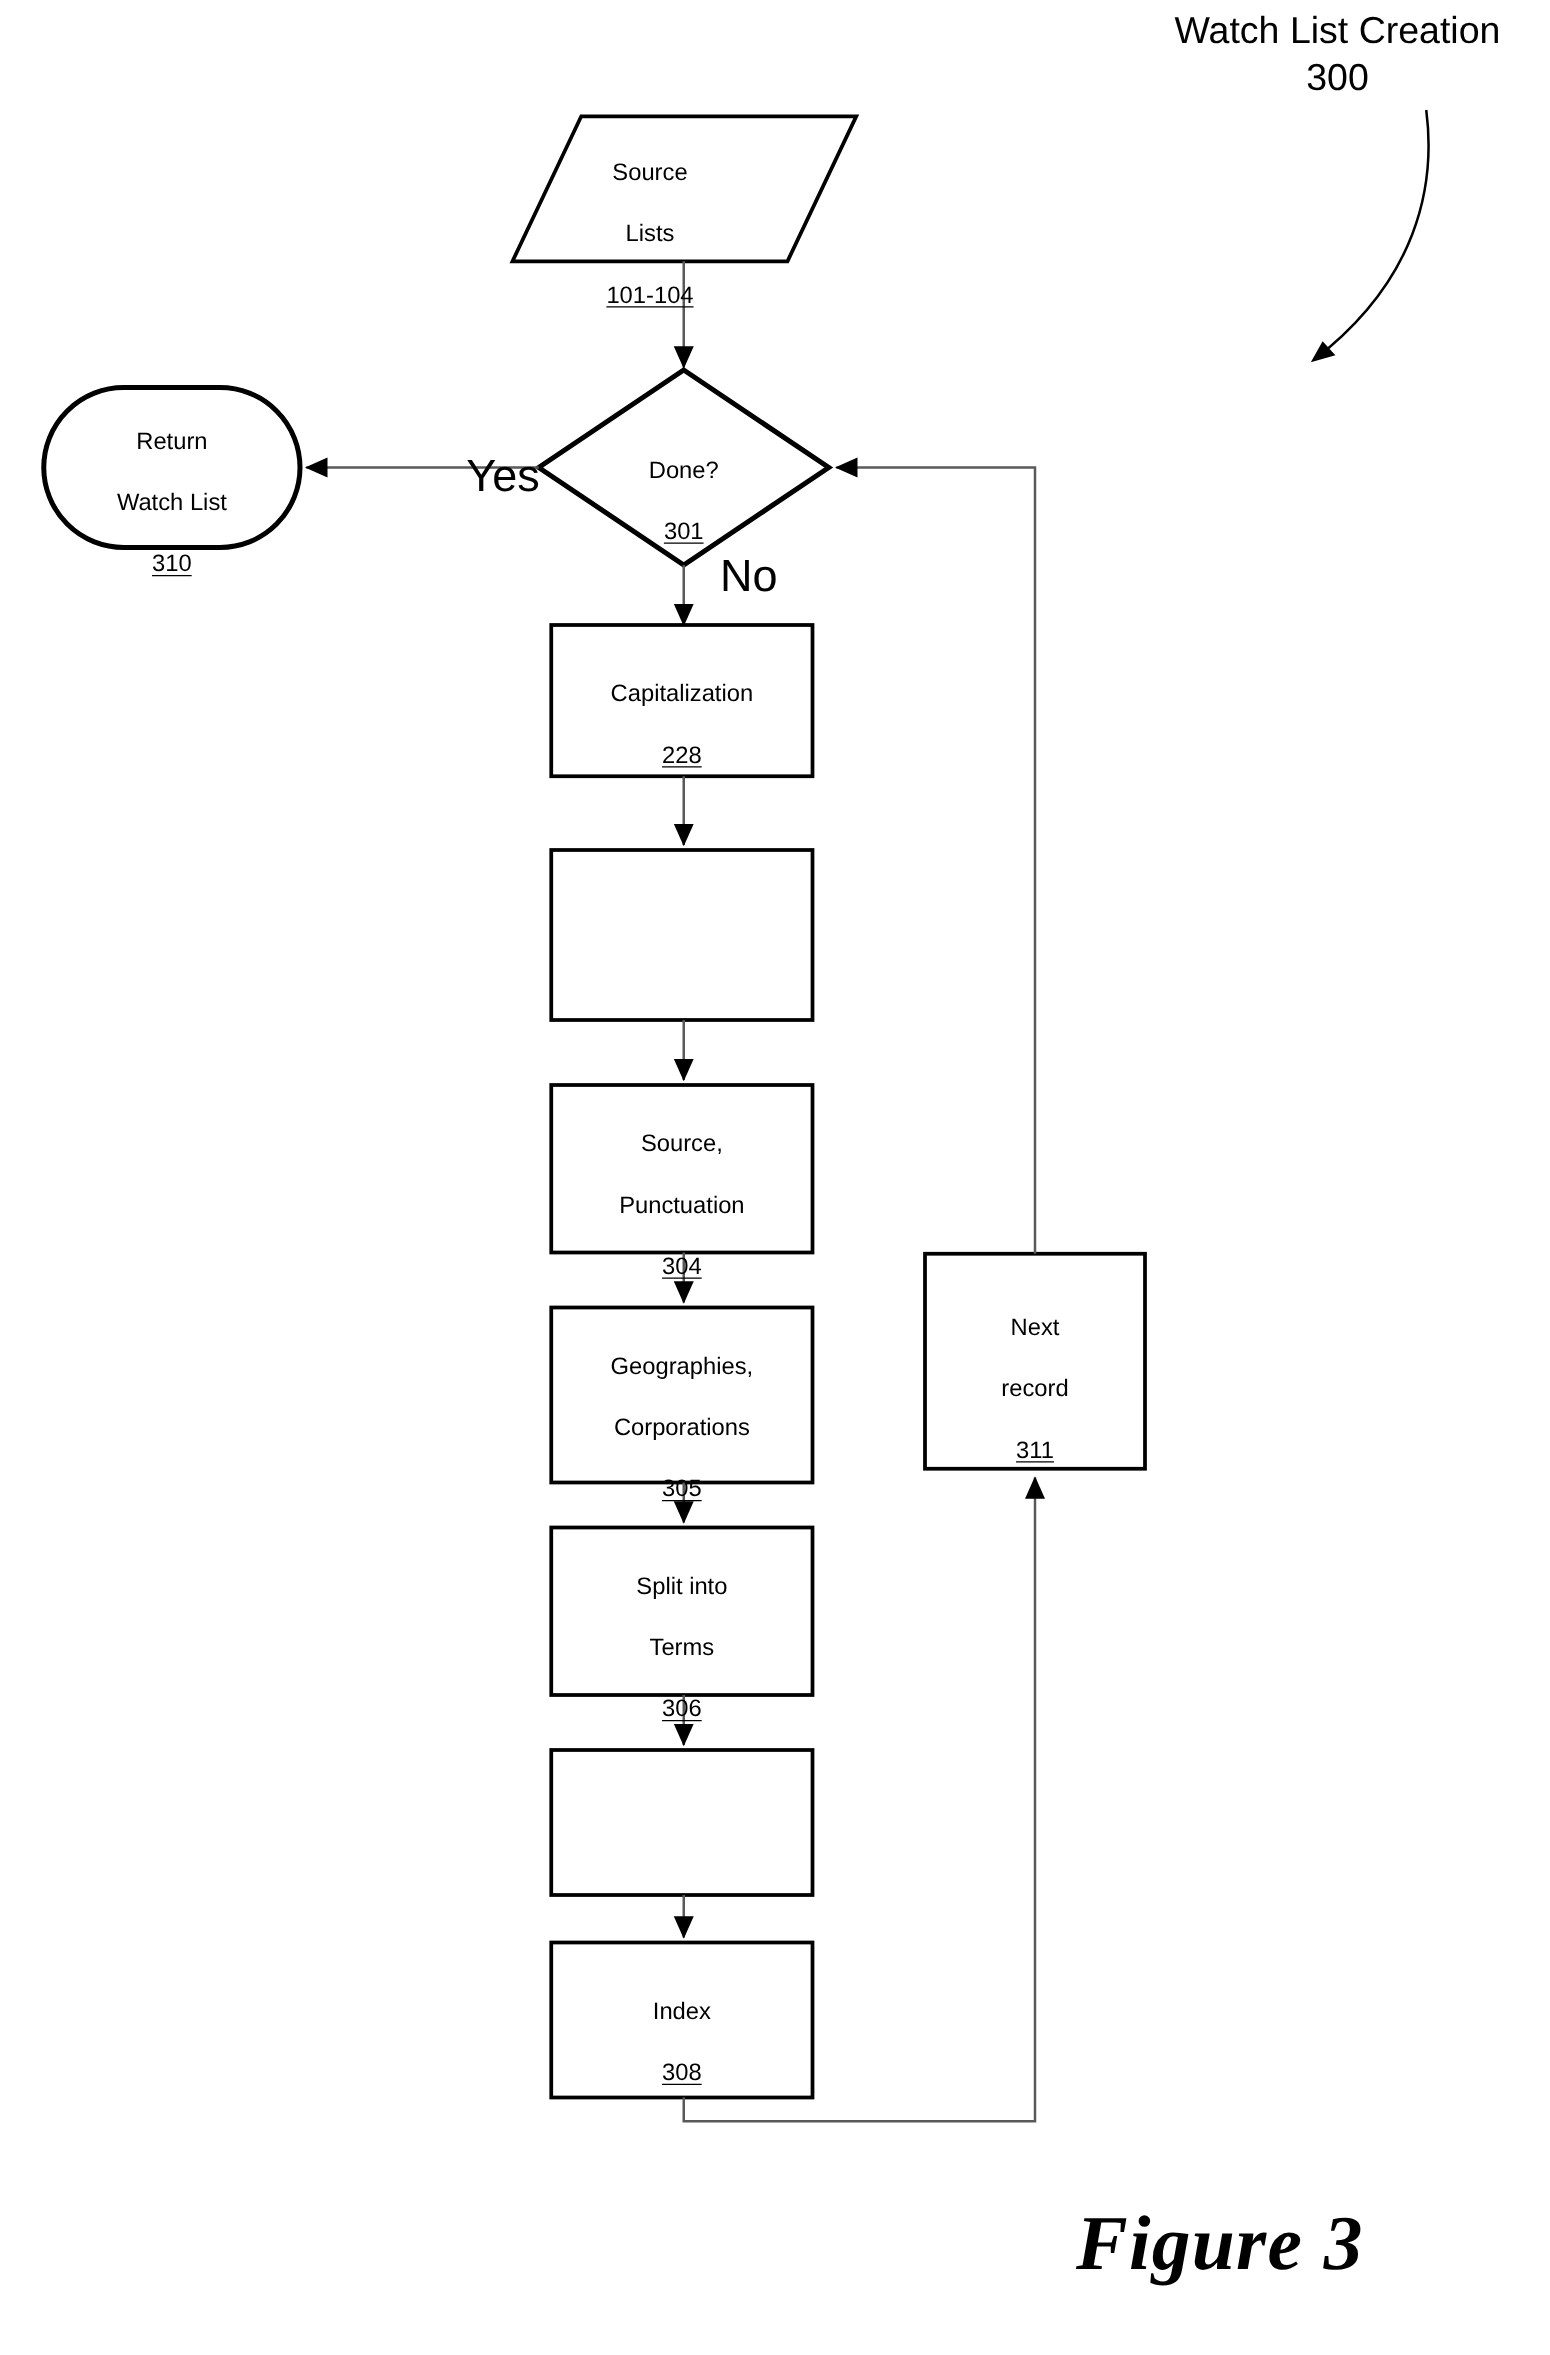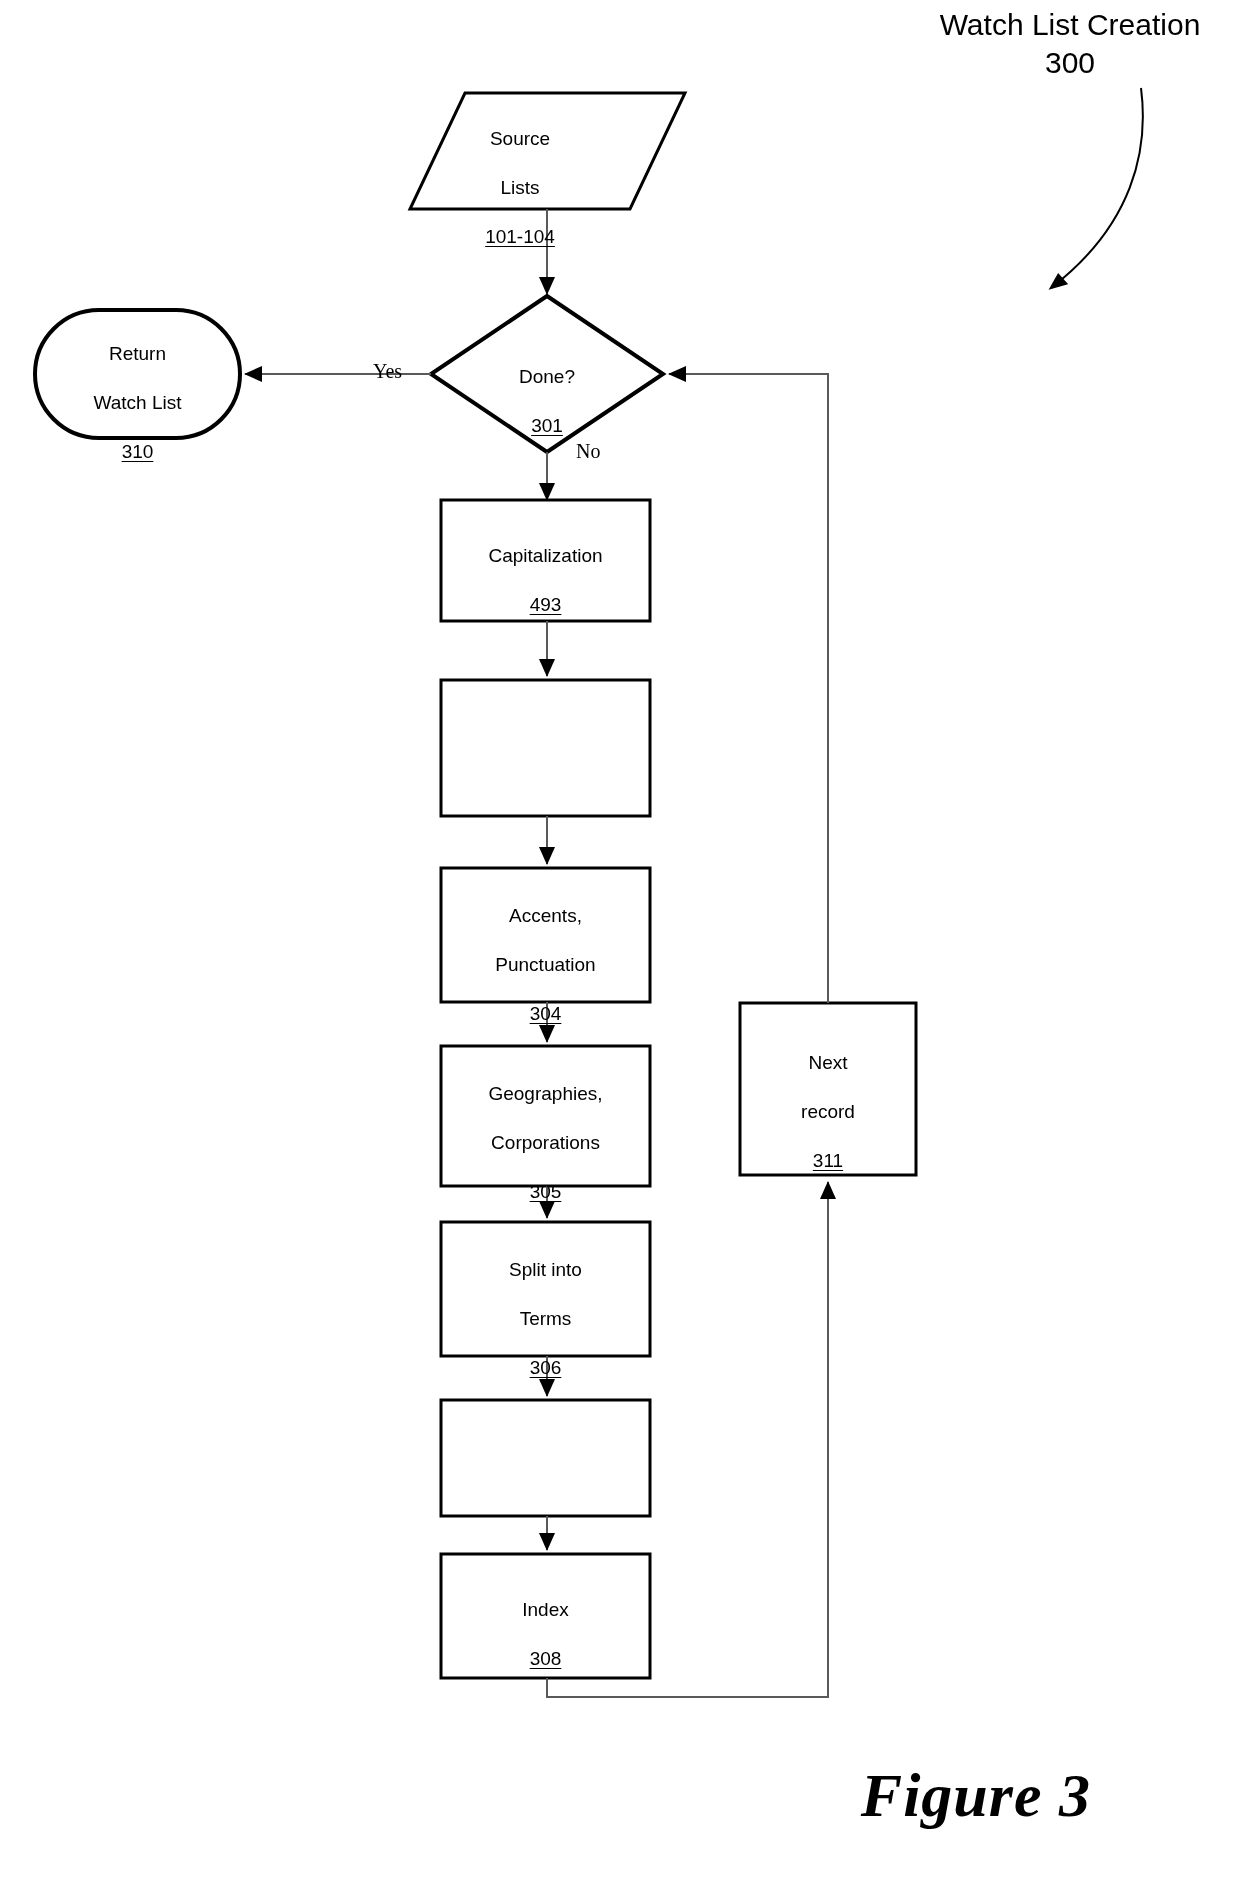--- a/index.html
+++ b/index.html
@@ -37,23 +37,22 @@
     color: #000;
     pointer-events: none;
     white-space: pre-line;
   }
   .node-num {
     text-decoration: underline;
     text-underline-offset: 3px;
   }
   .edge-label {
     position: absolute;
-    font-size: 20px;
+    font-size: 36px;
     color: #000;
-    font-family: Liberation Serif, serif;
   }
   #diagram-title {
     position: absolute;
     right: 18px;
     top: 6px;
     width: 330px;
     text-align: center;
     font-size: 30px;
     line-height: 1.27;
   }
@@ -145,26 +144,26 @@
     <div>Return</div>
     <div>Watch List</div>
     <div class="node-num">310</div>
   </div>
 
   <div class="edge-label" style="left:360px; top:360px;">Yes</div>
   <div class="edge-label" style="left:563px; top:440px;">No</div>
 
   <div class="node-text" style="left:428px; top:520px; width:209px;">
     <div>Capitalization</div>
-    <div class="node-num">493</div>
+    <div class="node-num">228</div>
   </div>
 
 
   <div class="node-text" style="left:423px; top:880px; width:219px;">
-    <div>Accents,</div>
+    <div>Source,</div>
     <div>Punctuation</div>
     <div class="node-num">304</div>
   </div>
 
   <div class="node-text" style="left:423px; top:1058px; width:219px;">
     <div>Geographies,</div>
     <div>Corporations</div>
     <div class="node-num">305</div>
   </div>
 

